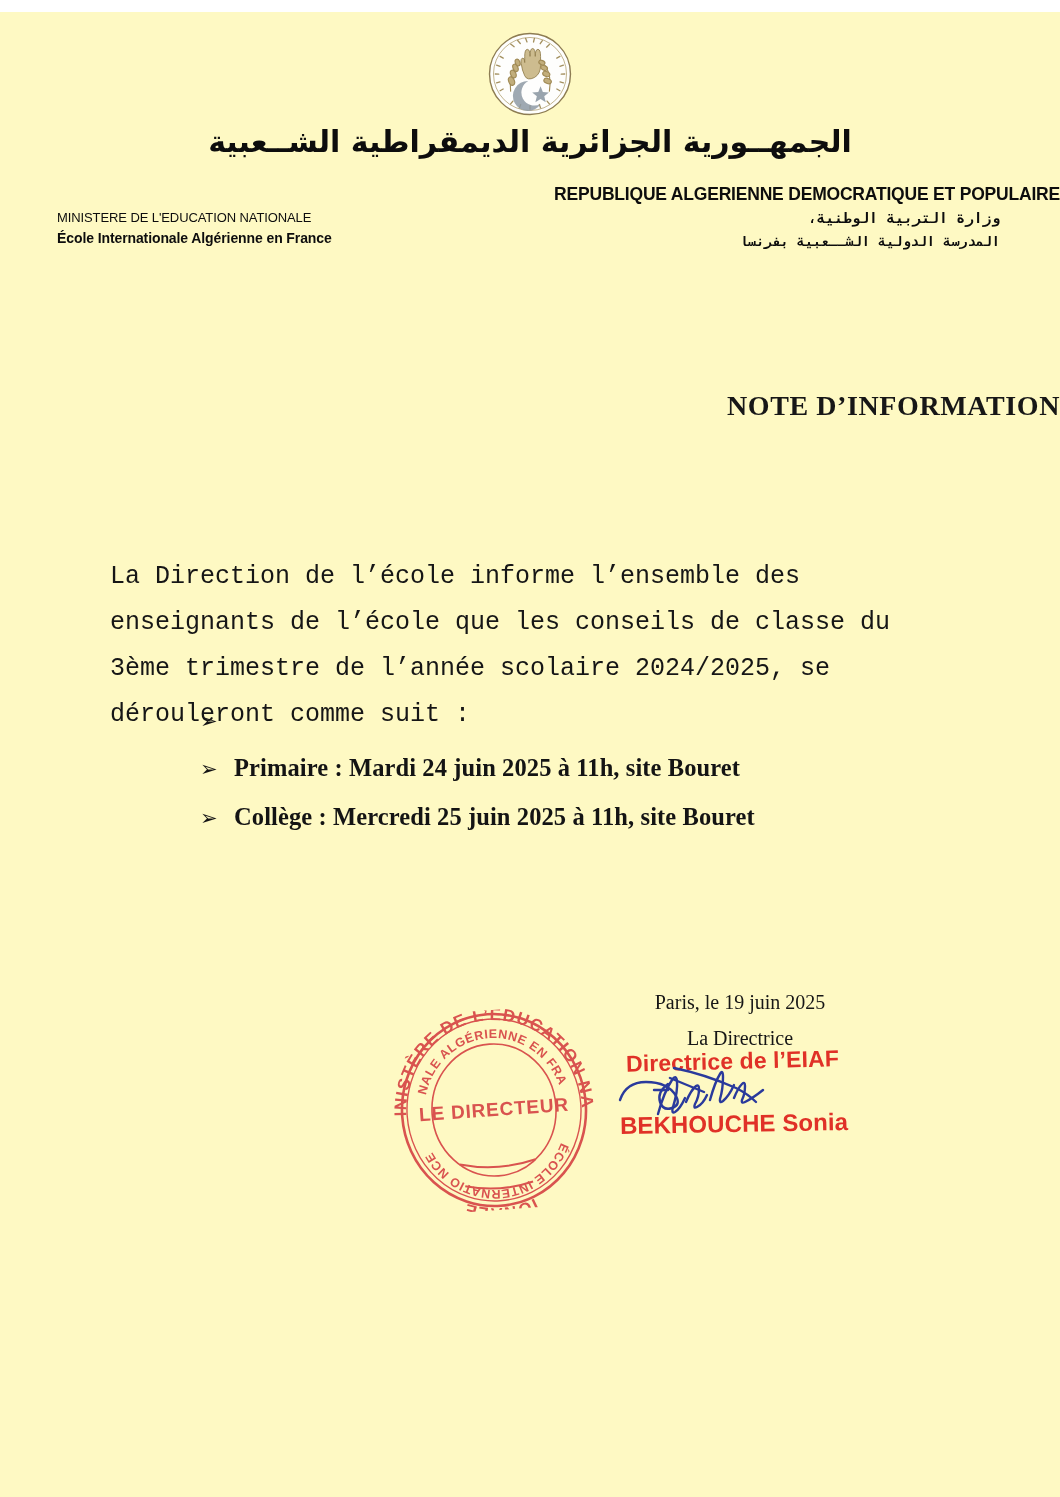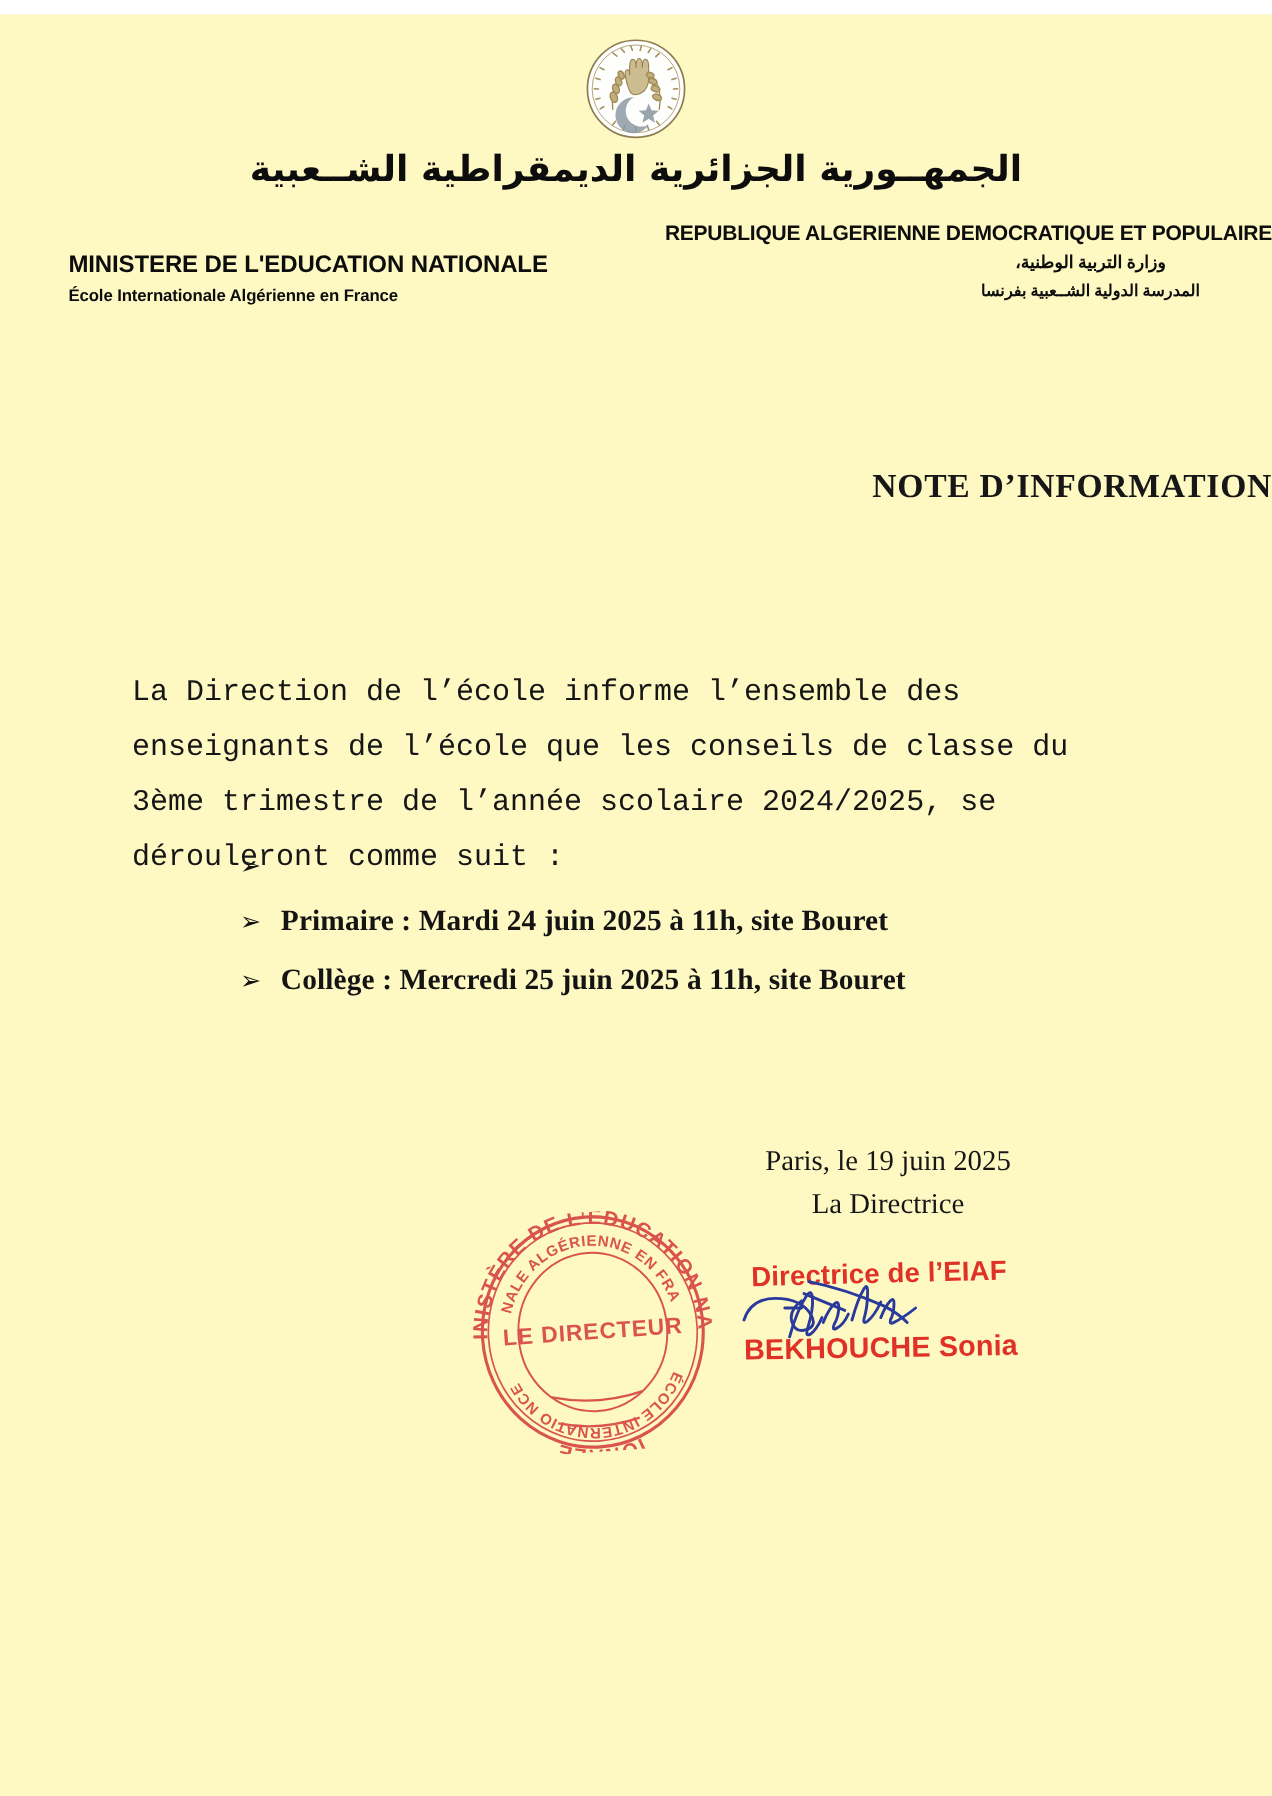--- a/index.html
+++ b/index.html
@@ -63,38 +63,38 @@
   }
 
   .hdr-left {
     position: absolute;
     top: 198px;
     left: 57px;
     font-family: "Liberation Sans", sans-serif;
     color: #0d0d0d;
   }
   .hdr-left .l1 {
-    font-size: 20px;
-    font-weight: 700;
+    font-size: 13px;
+    font-weight: 400;
     letter-spacing: -0.1px;
   }
   .hdr-left .l2 {
     margin-top: 5px;
     font-size: 14px;
     font-weight: 700;
     letter-spacing: -0.1px;
   }
 
   .hdr-right {
     position: absolute;
     top: 198px;
     right: 60px;
-    text-align: center;
+    text-align: right;
     direction: rtl;
-    font-family: Liberation Serif, serif;
+    font-family: Liberation Mono, monospace;
     color: #0d0d0d;
   }
   .hdr-right .l1 {
     font-size: 14.5px;
     font-weight: 700;
   }
   .hdr-right .l2 {
     margin-top: 6px;
     font-size: 13.5px;
     font-weight: 700;
@@ -148,25 +148,25 @@
     font-weight: 400;
     color: #141414;
   }
   .bullet-text {
     letter-spacing: 0.1px;
   }
 
   
   .sign-block {
     position: absolute;
-    top: 938px;
+    top: 972px;
     left: 560px;
     width: 360px;
     text-align: center;
-    font-size: 24px;
+    font-size: 20px;
     line-height: 36px;
     color: #161616;
   }
 
   
   .stamp {
     position: absolute;
     top: 998px;
     left: 388px;
     width: 212px;

